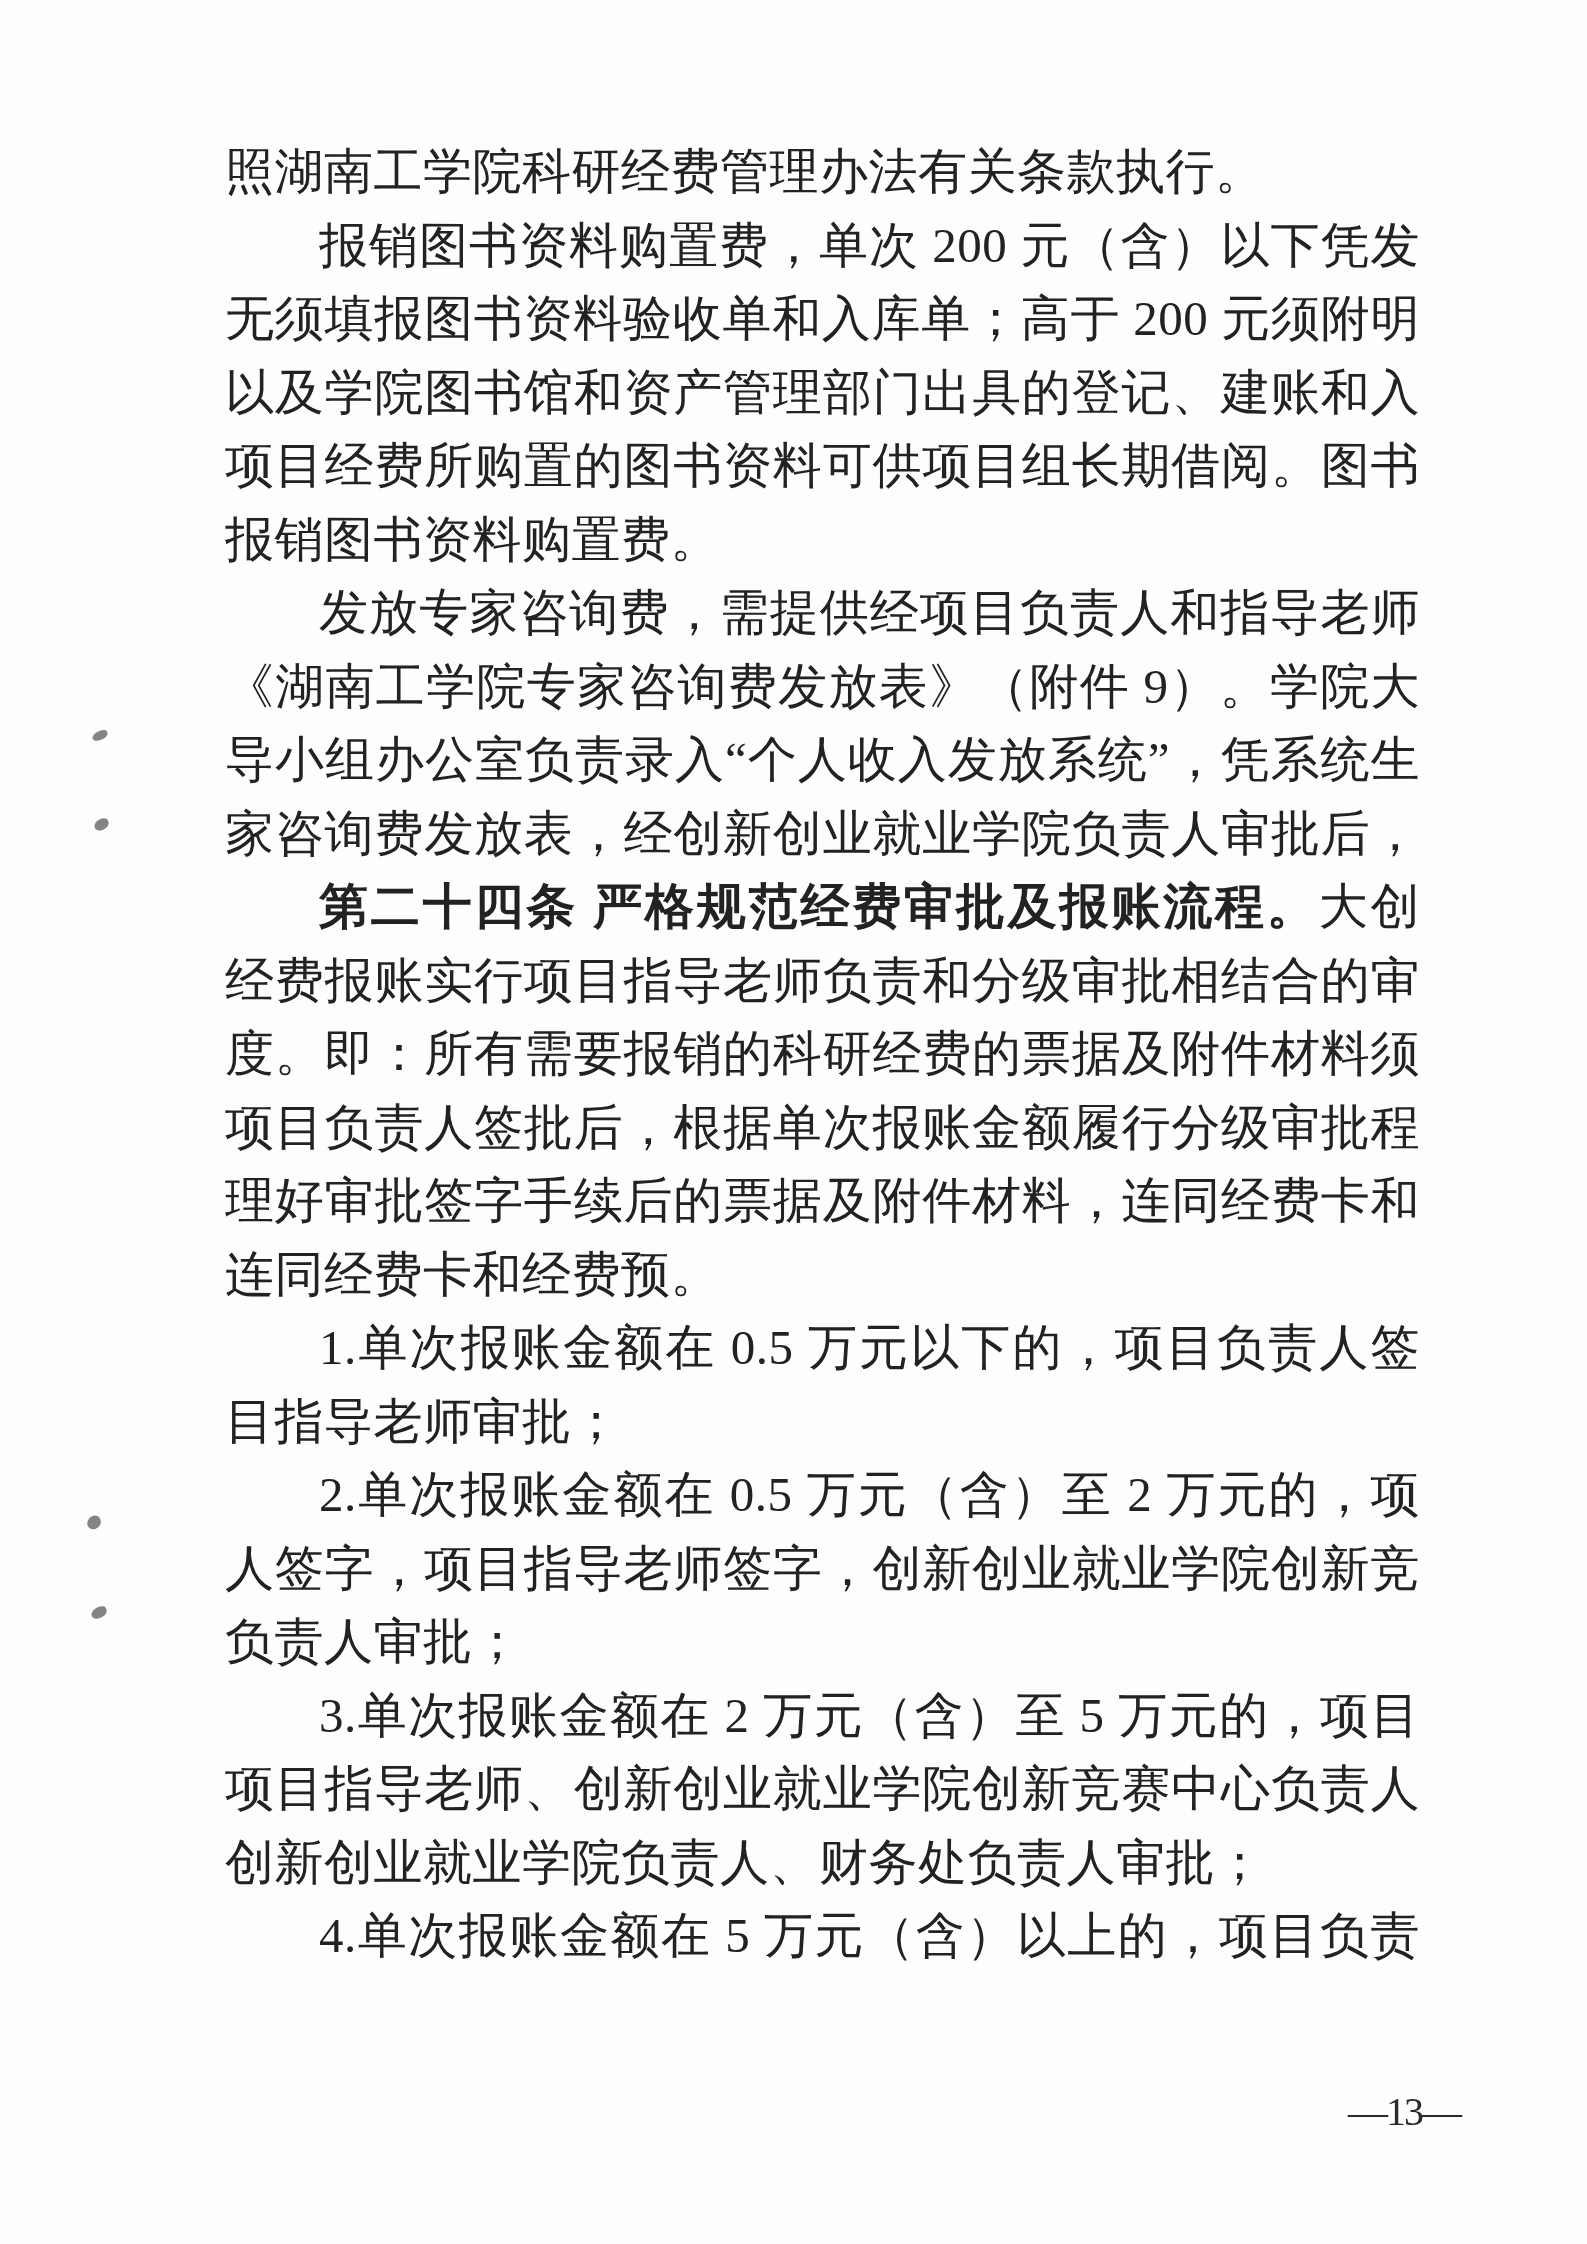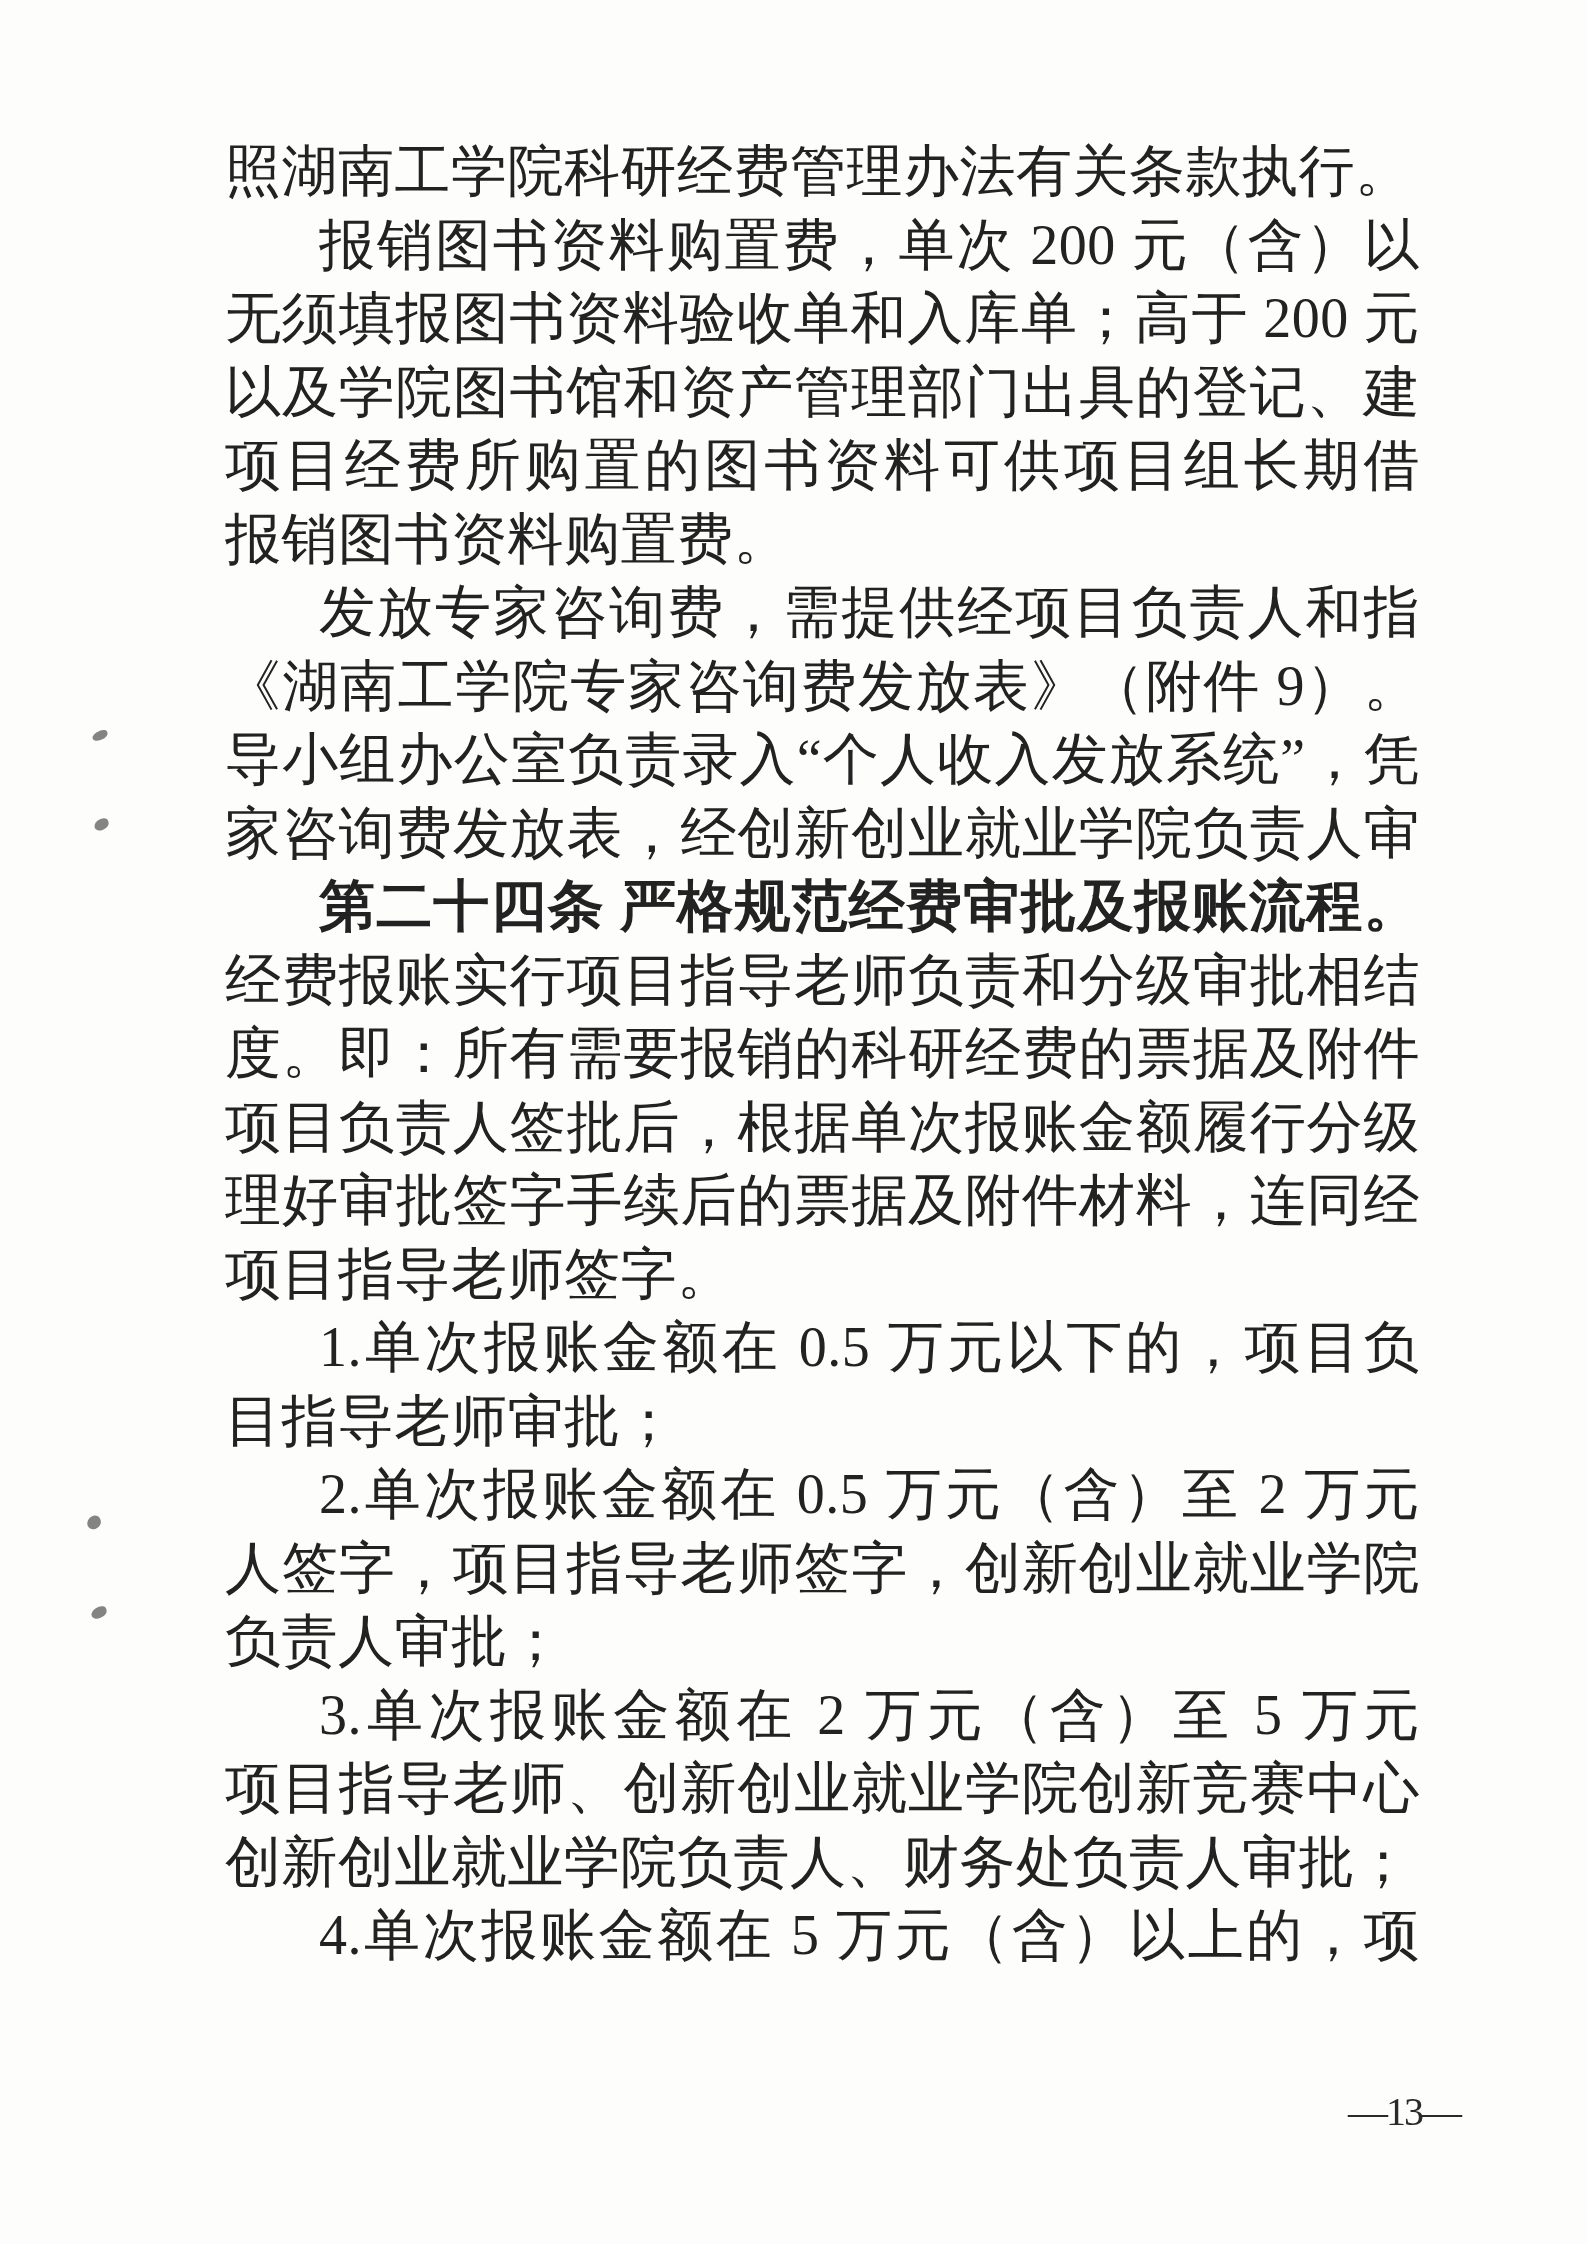--- a/index.html
+++ b/index.html
@@ -22,21 +22,21 @@
     background: #fdfdfc;
   }
   .doc-body {
     position: absolute;
     left: 225px;
     top: 135px;
     width: 1195px;
     color: #222222;
   }
   .line {
-    font-size: 56px;
+    font-size: 49px;
     line-height: 73.5px;
     height: 73.5px;
     white-space: normal;
     overflow: hidden;
     text-align: justify;
     text-align-last: justify;
     letter-spacing: 0.5px;
   }
   .line.para-end {
     text-align-last: left;
@@ -80,21 +80,21 @@
       <div class="line para-end">报销图书资料购置费。</div>
       <div class="line indent">发放专家咨询费，需提供经项目负责人和指导老师签字的</div>
       <div class="line">《湖南工学院专家咨询费发放表》（附件 9）。学院大创计划领</div>
       <div class="line">导小组办公室负责录入“个人收入发放系统”，凭系统生成的专</div>
       <div class="line">家咨询费发放表，经创新创业就业学院负责人审批后，按规定</div>
       <div class="line indent"><span class="term">第二十四条 严格规范经费审批及报账流程。</span>大创计划项目</div>
       <div class="line">经费报账实行项目指导老师负责和分级审批相结合的审批制</div>
       <div class="line">度。即：所有需要报销的科研经费的票据及附件材料须首先经</div>
       <div class="line">项目负责人签批后，根据单次报账金额履行分级审批程序；办</div>
       <div class="line">理好审批签字手续后的票据及附件材料，连同经费卡和经费预</div>
-      <div class="line para-end">项目指导老师签字。</div>
+      <div class="line para-end">连同经费卡和经费预。</div>
       <div class="line indent">1.单次报账金额在 0.5 万元以下的，项目负责人签字，项</div>
       <div class="line para-end">目指导老师审批；</div>
       <div class="line indent">2.单次报账金额在 0.5 万元（含）至 2 万元的，项目负责</div>
       <div class="line">人签字，项目指导老师签字，创新创业就业学院创新竞赛中心</div>
       <div class="line para-end">负责人审批；</div>
       <div class="line indent">3.单次报账金额在 2 万元（含）至 5 万元的，项目负责人、</div>
       <div class="line">项目指导老师、创新创业就业学院创新竞赛中心负责人签字，</div>
       <div class="line para-end">创新创业就业学院负责人、财务处负责人审批；</div>
       <div class="line indent">4.单次报账金额在 5 万元（含）以上的，项目负责人、项</div>
     </div>

